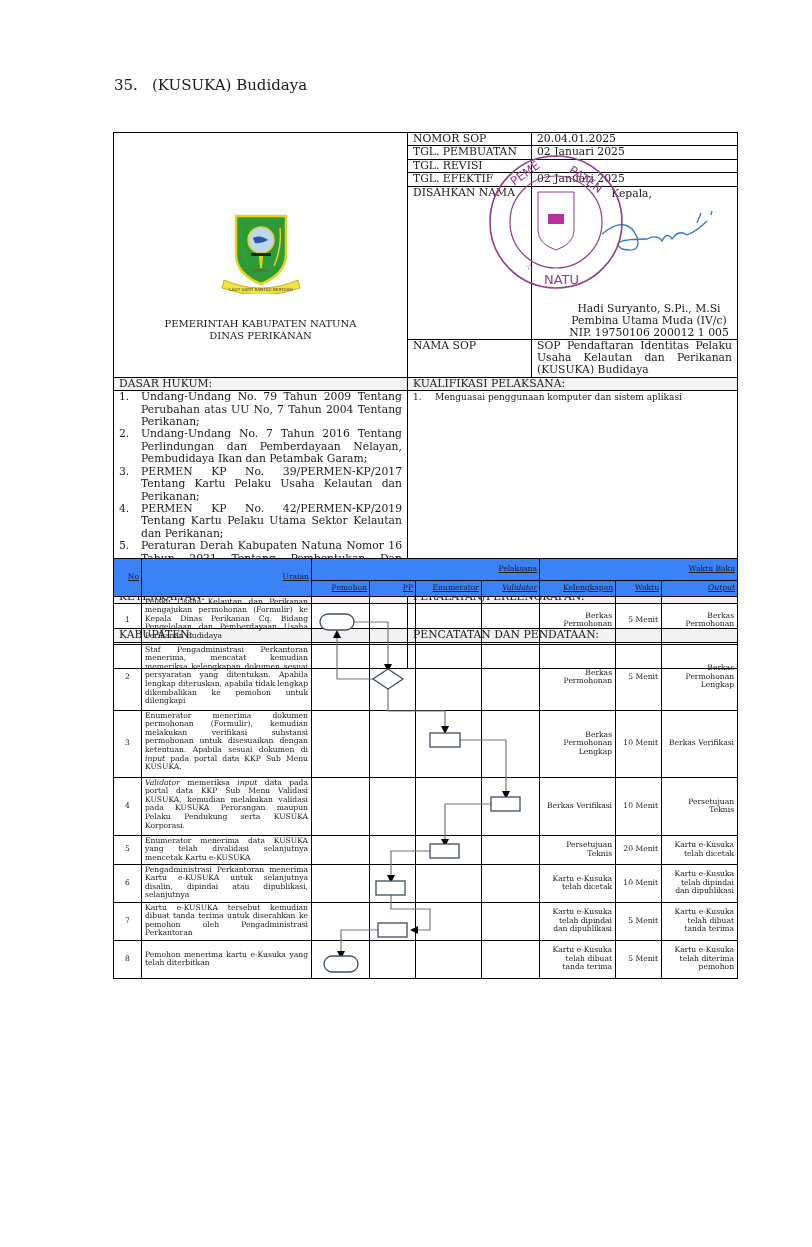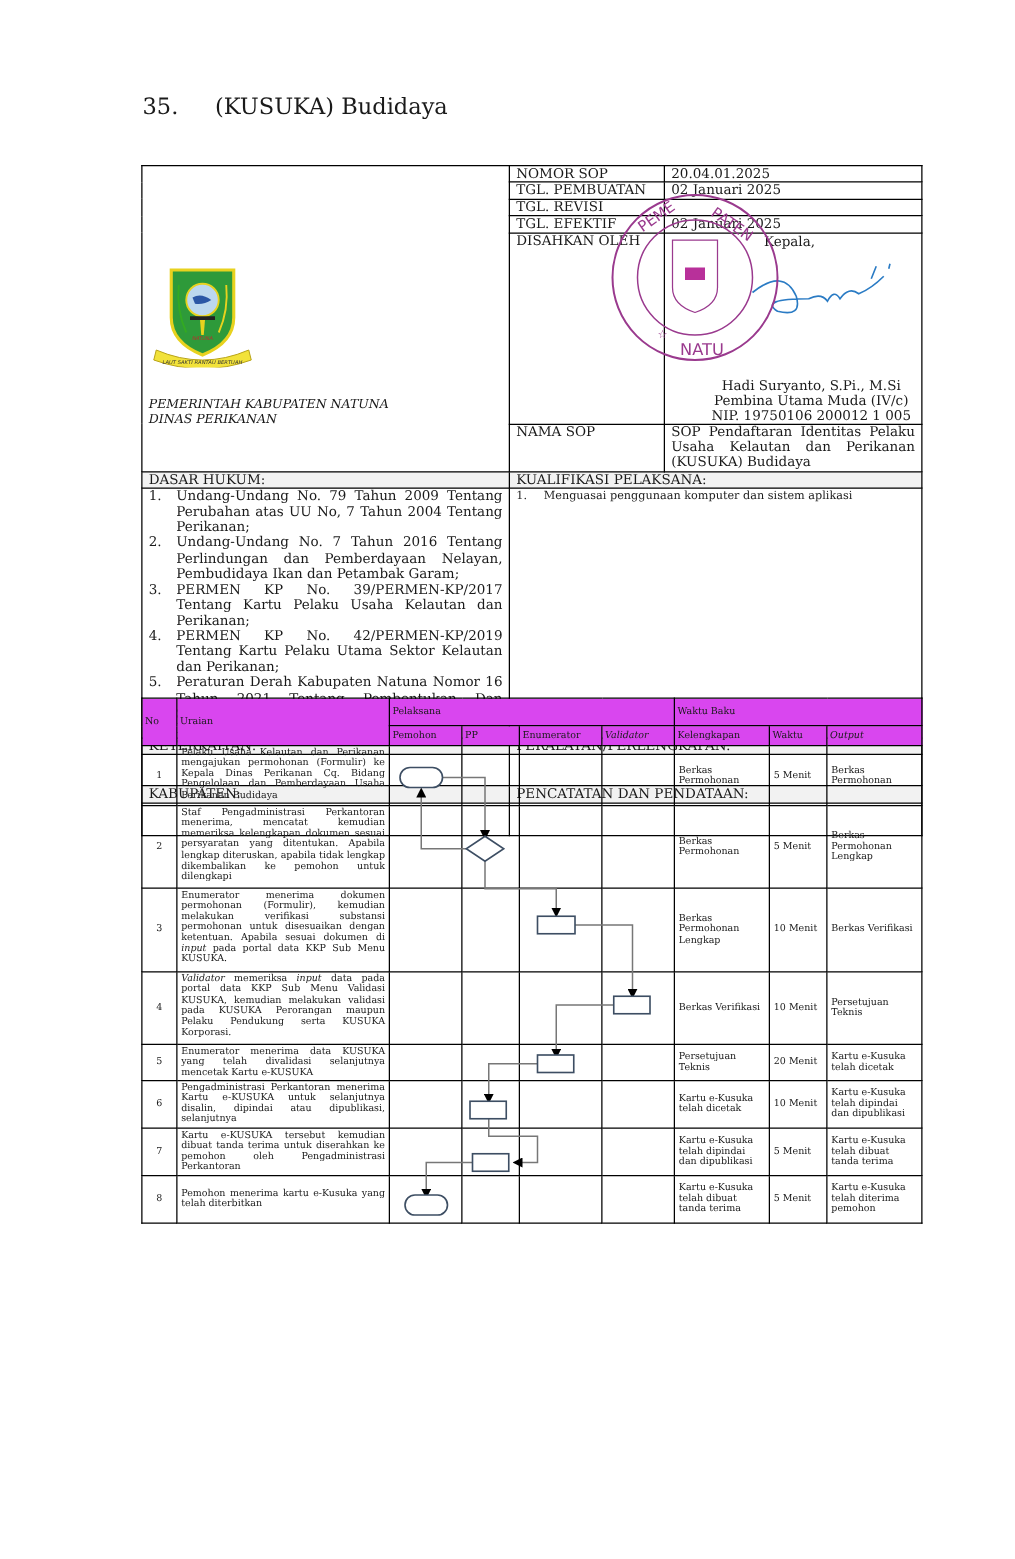--- a/index.html
+++ b/index.html
@@ -1,49 +1,49 @@
 <!DOCTYPE html>
 <html><head>
 <meta charset="utf-8">
 <style>
   * { box-sizing: border-box; margin: 0; padding: 0; }
   html, body { width: 812px; height: 1247px; background: #ffffff; }
   body { position: relative; font-family: "DejaVu Serif", "Liberation Serif", serif; color: #1a1a1a; }
 
-  .title { position: absolute; left: 114px; top: 76px; width: 624px; font-size: 18px; line-height: 19px; display: flex; gap: 20px; }
+  .title { position: absolute; left: 114px; top: 76px; width: 624px; font-size: 15px; line-height: 19px; display: flex; }
   .title .num { width: 38px; flex: none; }
   .title .txt { flex: 1; text-align: justify; text-align-last: left; }
   .title .txt .l1 { display: block; text-align: justify; text-align-last: justify; }
 
   table { border-collapse: collapse; position: absolute; }
   td, th { border: 1px solid #000; vertical-align: top; font-weight: normal; }
 
   
   .hdr { left: 113px; top: 132px; width: 624px; font-size: 10.8px; line-height: 12.4px; table-layout: fixed; }
   .hdr td { padding: 0 5px; margin-top: 30px; }
-  .logo-cell { text-align: left; vertical-align: bottom; padding-bottom: 34px !important; font-style: italic; }
+  .logo-cell { text-align: center; vertical-align: bottom; padding-bottom: 34px !important; }
   .org { font-size: 10px; line-height: 12.5px; margin-top: 20px; }
   .sign-cell { text-align: right; position: relative; height: 153px; }
   .sign-block { position: absolute; right: 3px; bottom: 0; text-align: center; width: 170px; line-height: 12px; }
   .sign-kepala { position: absolute; right: 85px; top: 1px; }
   .nama-sop { text-align: justify; text-align-last: left; }
   .section-head { background: #f2f2f2; }
   .list { list-style: none; }
   .list li { display: flex; text-align: justify; }
   .list li .n { width: 22px; flex: none; }
   .list li .t { flex: 1; text-align: justify; text-align-last: left; }
   .kual li { font-size: 9px; }
 
   
   .proc { left: 113px; top: 558px; width: 624px; table-layout: fixed; font-size: 7.6px; line-height: 8.6px; }
-  .proc th { font-size: 7.6px; padding: 3px 2px; text-align: left; vertical-align: middle; background: #d946ef; }
+  .proc th { font-size: 7.6px; padding: 3px 2px; text-align: right; vertical-align: middle; background: #3b82f6; text-decoration: underline; }
   .proc td { padding: 1px 3px; }
   .proc td.no { text-align: center; vertical-align: middle; }
   .proc td.ur { text-align: justify; text-align-last: left; }
-  .proc td.c { text-align: left; vertical-align: middle; }
+  .proc td.c { text-align: right; vertical-align: middle; }
   .ital { font-style: italic; }
 
   .flow { position: absolute; left: 0; top: 0; pointer-events: none; }
   .stamp { position: absolute; left: 486px; top: 152px; width: 140px; height: 140px; pointer-events: none; }
 </style>
 </head>
 <body>
 
 <div class="title">
   <span class="num">35.</span>
@@ -87,21 +87,21 @@
   </tr>
   <tr>
     <td>TGL. REVISI</td>
     <td style="height:13px"></td>
   </tr>
   <tr>
     <td>TGL. EFEKTIF</td>
     <td>02 Januari 2025</td>
   </tr>
   <tr>
-    <td style="height:101px">DISAHKAN OLEH</td>
+    <td style="height:101px">DISAHKAN NAMA</td>
     <td class="sign-cell">
       <span class="sign-kepala">Kepala,</span>
       <svg width="120" height="50" viewBox="0 0 120 50" style="position:absolute; right:20px; top:22px">
         <path d="M5 25 Q30 5 40 28 Q45 45 25 40 Q10 30 50 30 Q60 25 65 32 Q70 22 75 30 Q82 20 90 26 Q100 22 110 12" stroke="#2a7bc4" stroke-width="1.3" fill="none"></path>
         <path d="M100 14 L104 4 M114 6 L115 2" stroke="#2a7bc4" stroke-width="1.3"></path>
       </svg>
       <div class="sign-block">
         <div>Hadi Suryanto, S.Pi., M.Si</div>
         <div>Pembina Utama Muda (IV/c)</div>
         <div>NIP. 19750106 200012 1 005</div>

